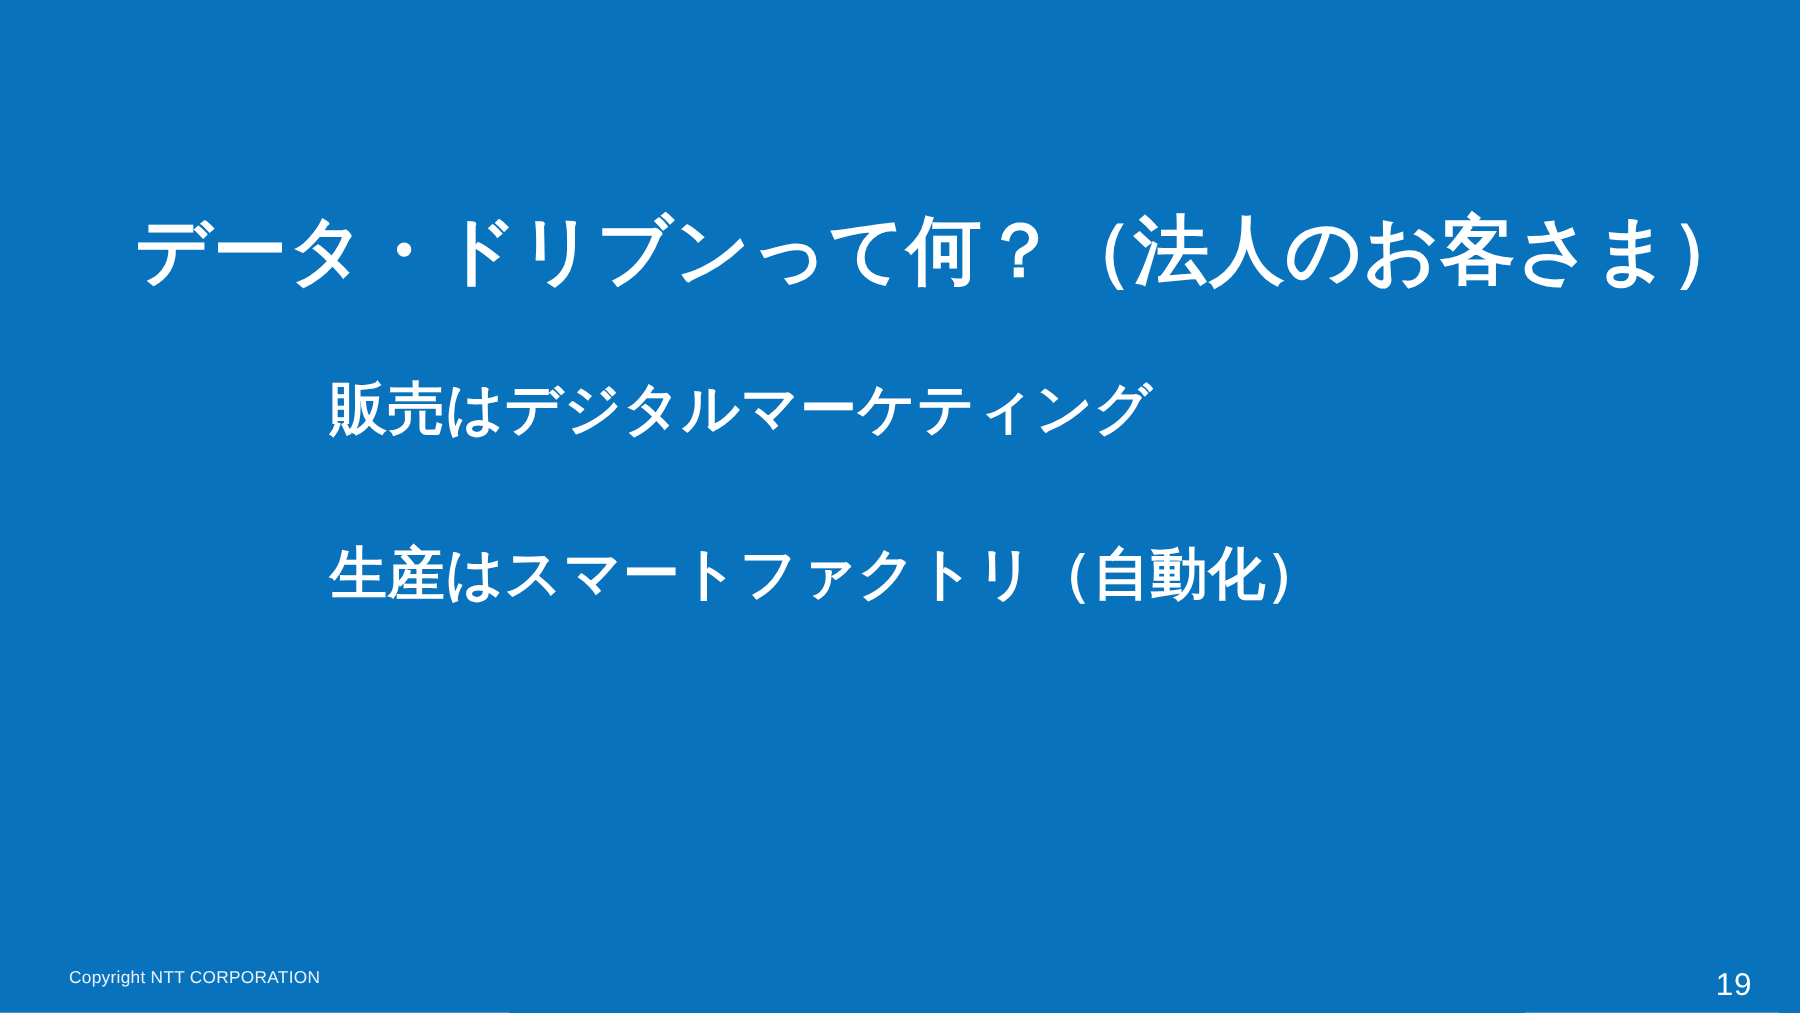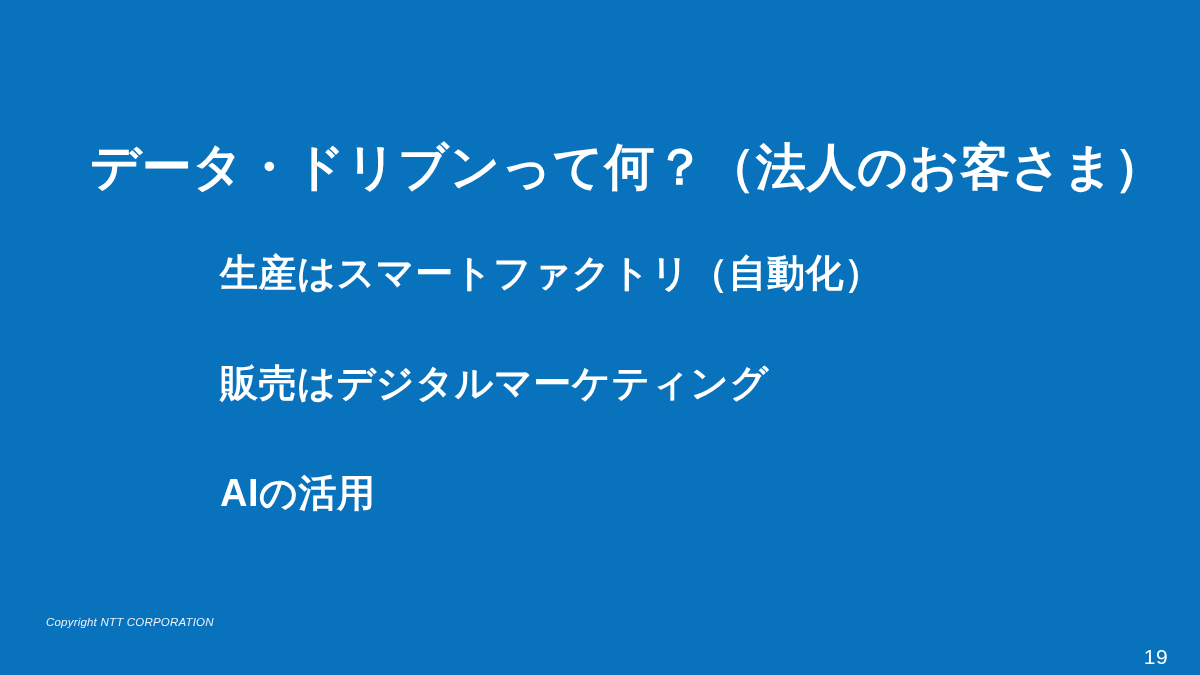--- a/index.html
+++ b/index.html
@@ -44,27 +44,26 @@
     font-size: 38px;
     font-weight: bold;
     letter-spacing: 0.5px;
     line-height: 1.15;
     height: 110px;
     white-space: nowrap;
   }
   #footer-copyright {
     position: absolute;
     left: 46px;
-    top: 616px;
+    top: 646px;
     color: #ebf3fa;
     font-size: 11.5px;
     font-weight: normal;
     letter-spacing: 0.2px;
     white-space: nowrap;
-    font-style: italic;
   }
   #page-number {
     position: absolute;
     right: 14px;
     top: 645px;
     width: 60px;
     text-align: center;
     color: #ffffff;
     font-size: 21px;
     font-weight: normal;
@@ -72,22 +71,21 @@
   }
 </style>
 </head>
 <body>
 
 <div id="slide">
 
   <h1 id="slide-title">データ・ドリブンって何？（法人のお客さま）</h1>
 
   <ul id="body-list">
+    <li class="body-line">販売はデジタルマーケティング</li>
     <li class="body-line">生産はスマートファクトリ（自動化）</li>
-    <li class="body-line">販売はデジタルマーケティング</li>
-    <li class="body-line">AIの活用</li>
   </ul>
 
   <div id="footer-copyright">Copyright NTT CORPORATION</div>
 
   <div id="page-number">19</div>
 
 </div>
 
 </body></html>

